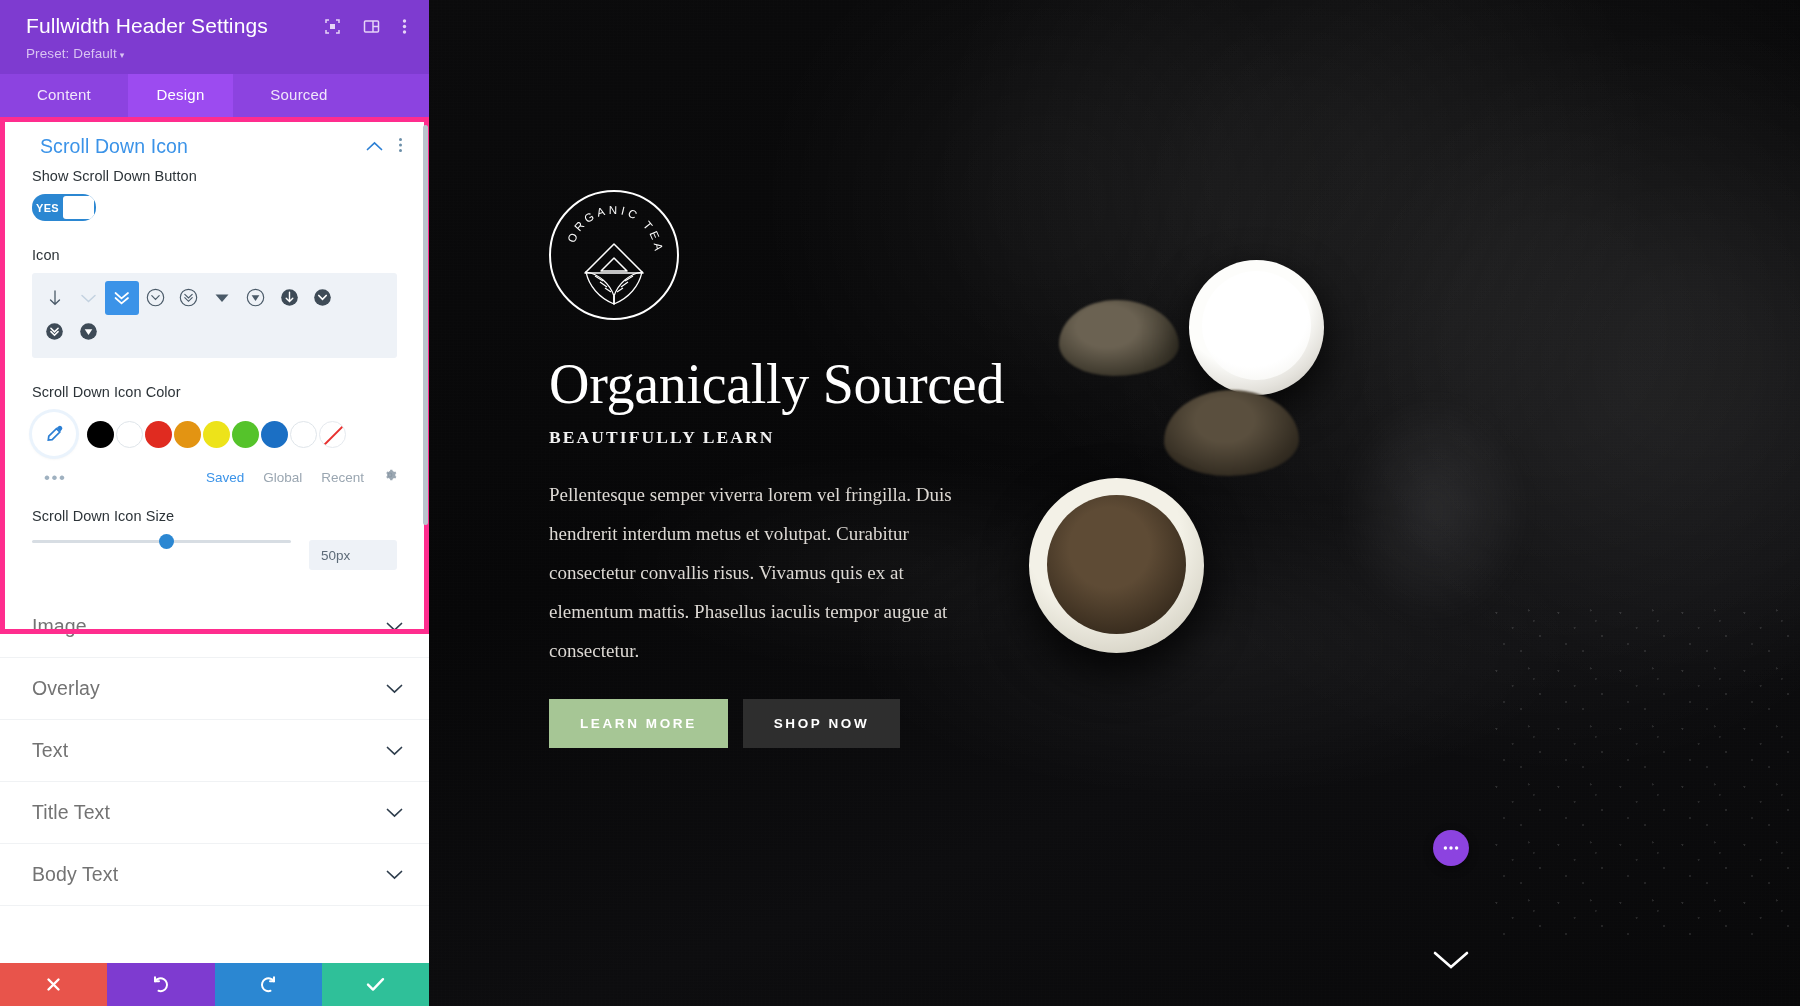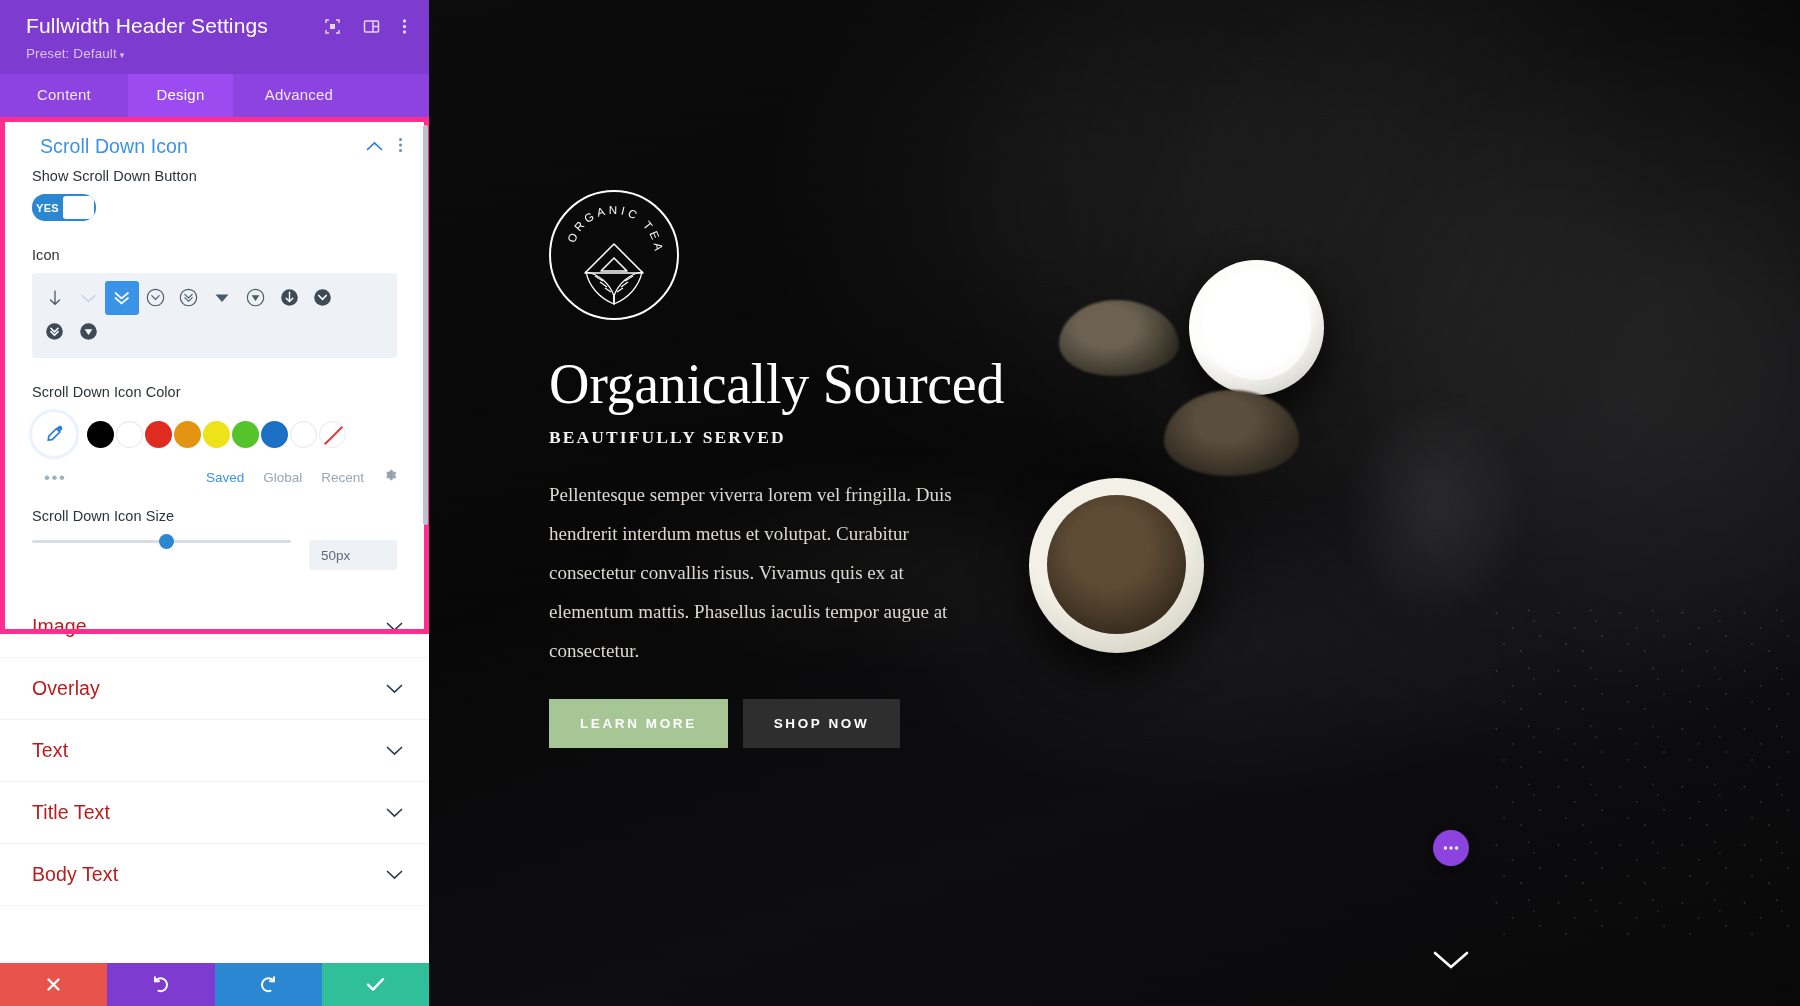--- a/index.html
+++ b/index.html
@@ -155,21 +155,21 @@
   }
 
   .closed-sections { }
   .sec-closed {
     display: flex; align-items: center;
     padding: 19px 26px 19px 32px;
     border-bottom: 1px solid #f0f2f4;
     cursor: pointer;
   }
   .sec-closed .t {
-    flex: 1; font-size: 19.5px; color: #b91c1c; font-weight: 400; letter-spacing: .1px;
+    flex: 1; font-size: 19.5px; color: #737373; font-weight: 400; letter-spacing: .1px;
   }
   .chev-dn { color: #2d3c4b; }
 
   
   .panel-scrollbar {
     position: absolute; right: 1px; top: 8px;
     width: 5px; height: 400px; background: #b9c3cc; border-radius: 3px;
     z-index: 8;
   }
 
@@ -338,21 +338,21 @@
         </div>
       </div>
       <div class="preset-row">
         <span class="preset-text">Preset: Default</span><span class="caret-tiny">▾</span>
       </div>
     </div>
 
     <div class="tabs">
       <div class="tab t-content">Content</div>
       <div class="tab t-design">Design</div>
-      <div class="tab t-advanced">Advanced</div>
+      <div class="tab t-advanced">Sourced</div>
     </div>
 
     <div class="panel-body">
 
       <div class="highlight-box"></div>
       <div class="hl-left-edge"></div>
       <div class="panel-scrollbar"></div>
 
       <div class="section-open">
         <div class="sec-head">
@@ -610,21 +610,21 @@
             <path d="M63 112 C48 106 38 94 35 80 C48 82 59 92 63 104 Z"></path>
             <path d="M63 112 C78 106 88 94 91 80 C78 82 67 92 63 104 Z"></path>
             <path d="M63 104 L63 112"></path>
             <path d="M44 84 L52 89 M49 90 L56 95 M54 96 L60 100"></path>
             <path d="M82 84 L74 89 M77 90 L70 95 M72 96 L66 100"></path>
           </g>
         </svg>
       </div>
 
       <div class="hero-title">Organically Sourced</div>
-      <div class="hero-sub">BEAUTIFULLY SERVED</div>
+      <div class="hero-sub">BEAUTIFULLY LEARN</div>
       <div class="hero-body">Pellentesque semper viverra lorem vel fringilla. Duis hendrerit interdum metus et volutpat. Curabitur consectetur convallis risus. Vivamus quis ex at elementum mattis. Phasellus iaculis tempor augue at consectetur.</div>
 
       <div class="hero-btns">
         <span class="btn-hero btn-learn">LEARN MORE</span>
         <span class="btn-hero btn-shop">SHOP NOW</span>
       </div>
     </div>
 
     <div class="fab">
       <svg width="16" height="6" viewBox="0 0 16 6" fill="currentColor">

